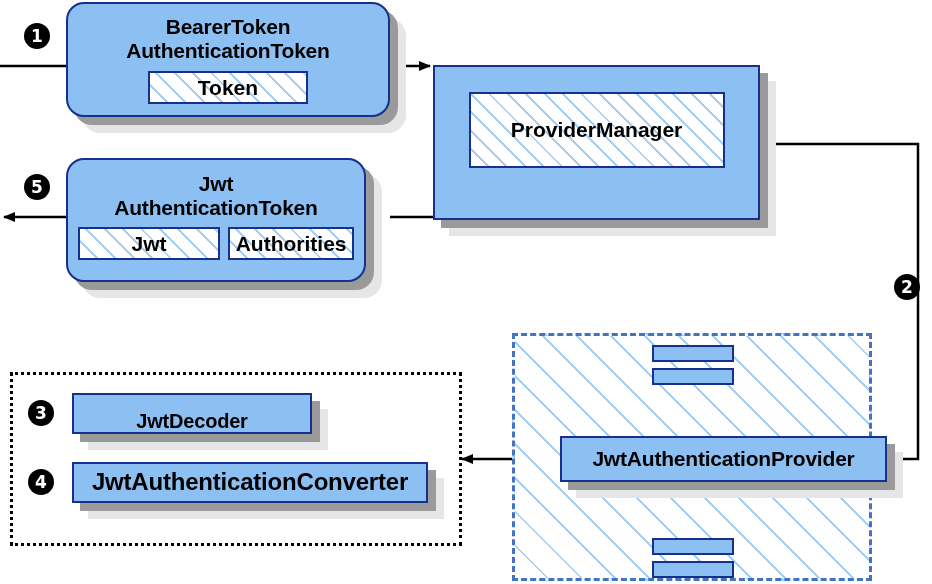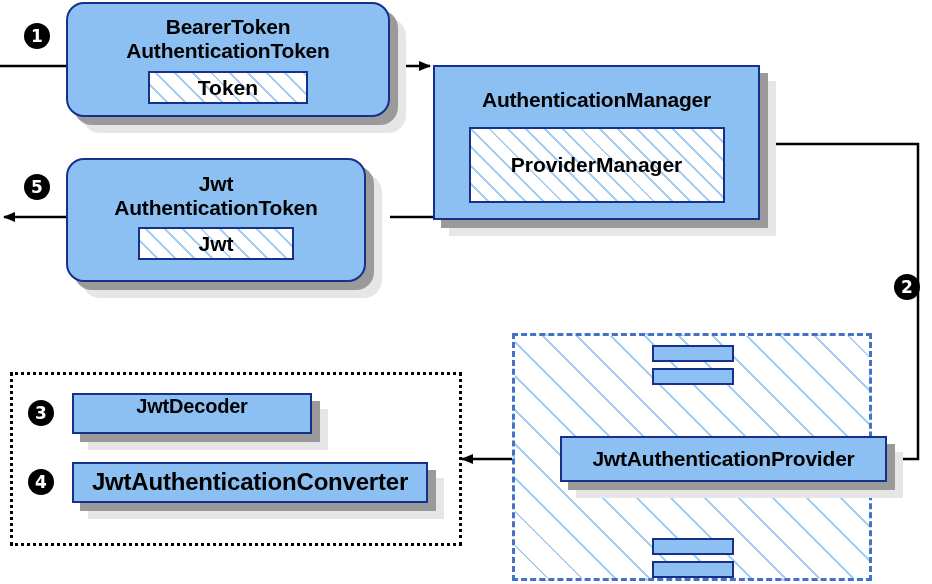--- a/index.html
+++ b/index.html
@@ -179,50 +179,52 @@
 
     <div class="stub-bar" style="left:652px; top:538px; width:82px; height:17px;"></div>
     <div class="stub-bar" style="left:652px; top:561px; width:82px; height:17px;"></div>
 
     <div class="node shadow-dbl" style="left:560px; top:436px; width:327px; height:46px; justify-content:center; font-size:21px;">
       <div class="node-title">JwtAuthenticationProvider</div>
     </div>
 
     <div class="dotted-container" style="left:10px; top:372px; width:452px; height:174px;"></div>
 
-    <div class="node shadow-dbl" style="left:72px; top:393px; width:240px; height:41px; justify-content:flex-start; font-size:20px;">
+    <div class="node shadow-dbl" style="left:72px; top:393px; width:240px; height:41px; justify-content:flex-end; font-size:20px;">
       <div class="node-title">JwtDecoder</div>
     </div>
 
     <div class="node shadow-dbl" style="left:72px; top:462px; width:356px; height:41px; justify-content:center; font-size:24px;">
       <div class="node-title">JwtAuthenticationConverter</div>
     </div>
 
     <div class="node shadow-dbl" style="left:433px; top:65px; width:327px; height:155px; padding:10px 12px; font-size:21px;">
-      <div class="node-title" style="margin-top:11px;">AuthenticationManager</div>
       <div class="hatch-box" style="margin-top:15px; width:256px; height:76px; font-size:21px;">
         <span>ProviderManager</span>
       </div>
     </div>
 
     <div class="node round shadow-dbl" style="left:66px; top:2px; width:324px; height:115px; padding:6px 0; font-size:21px;">
       <div class="node-title" style="margin-top:5px;">BearerToken</div>
       <div class="node-title">AuthenticationToken</div>
       <div class="hatch-box" style="margin-top:9px; width:160px; height:33px; font-size:21px;">
         <span>Token</span>
       </div>
     </div>
 
     <div class="node round shadow-dbl" style="left:66px; top:158px; width:300px; height:124px; padding:6px 10px; font-size:21px;">
       <div class="node-title" style="margin-top:6px;">Jwt</div>
       <div class="node-title">AuthenticationToken</div>
       <div style="display:flex; gap:8px; margin-top:8px; width:100%; justify-content:center;">
         <div class="hatch-box" style="width:156px; height:33px; font-size:21px;">
           <span>Jwt</span>
         </div>
+        <div class="hatch-box" style="width:138px; height:33px; font-size:21px;">
+          <span>Authorities</span>
+        </div>
       </div>
     </div>
 
   </div>
 
   <div class="layer" id="label-layer">
 
 
     <div class="bullet" style="left:24px; top:23px;">1</div>
     <div class="bullet" style="left:894px; top:274px;">2</div>

